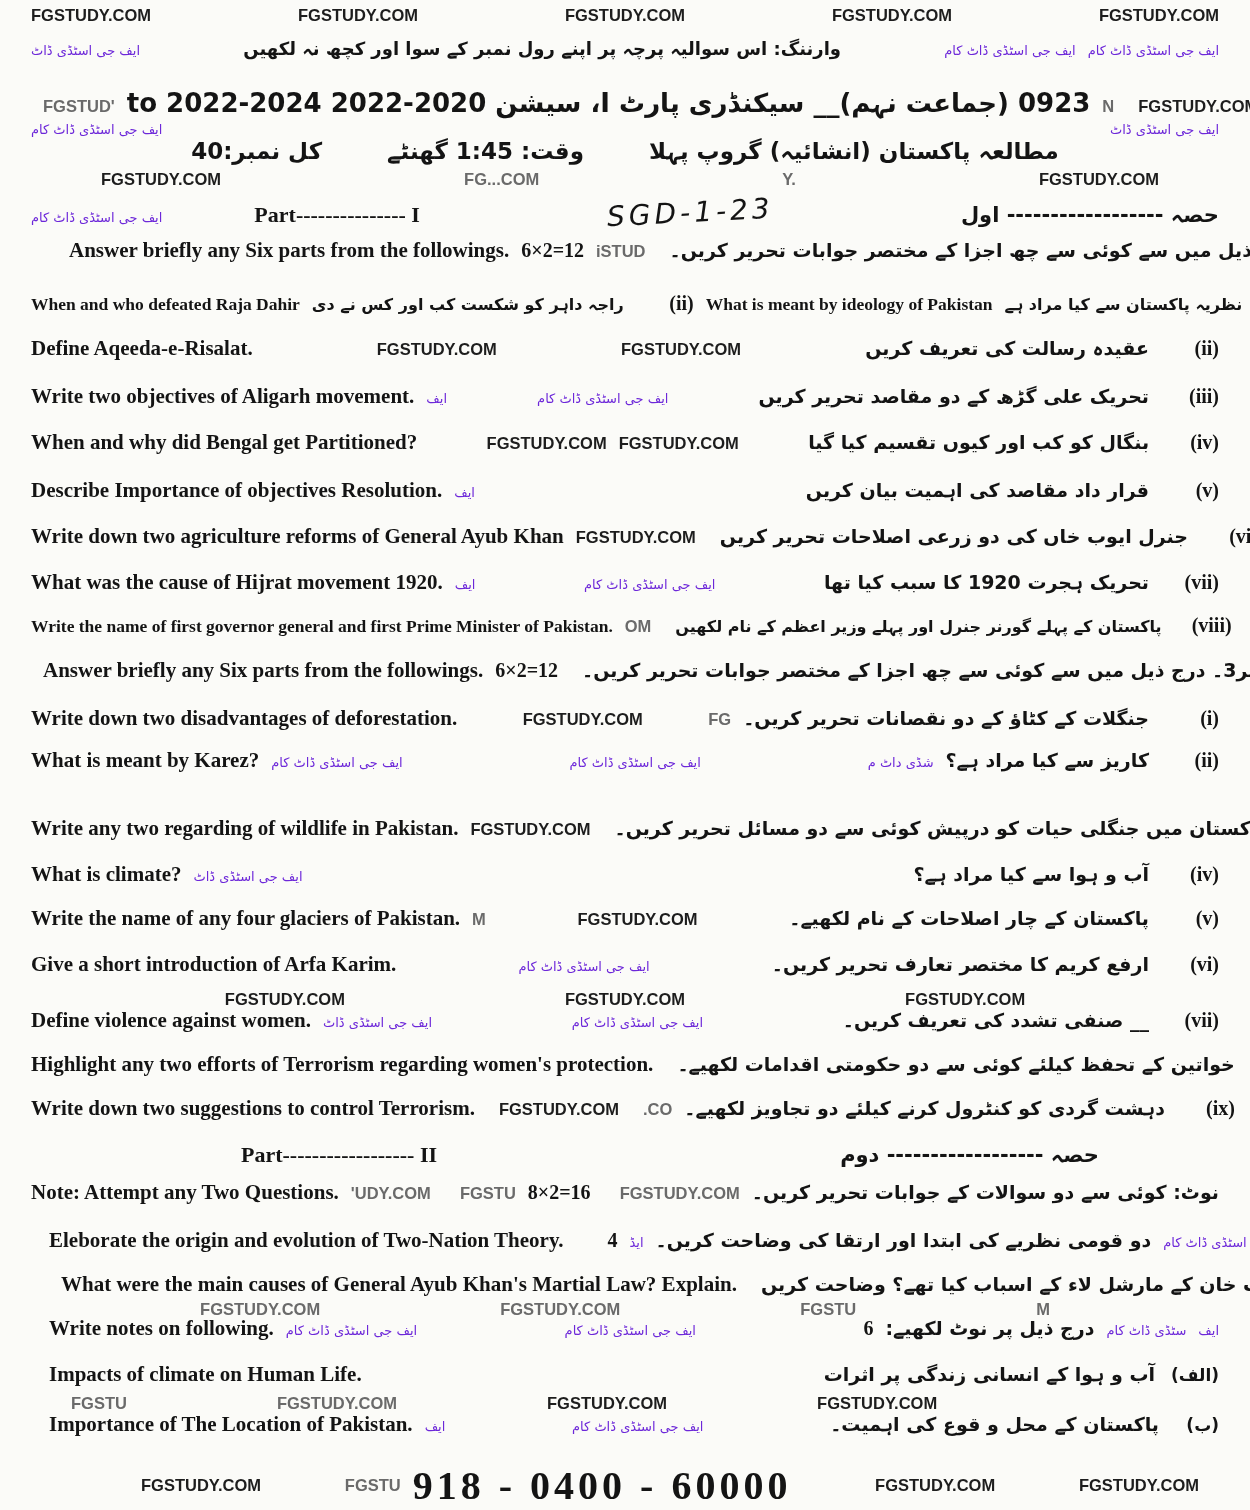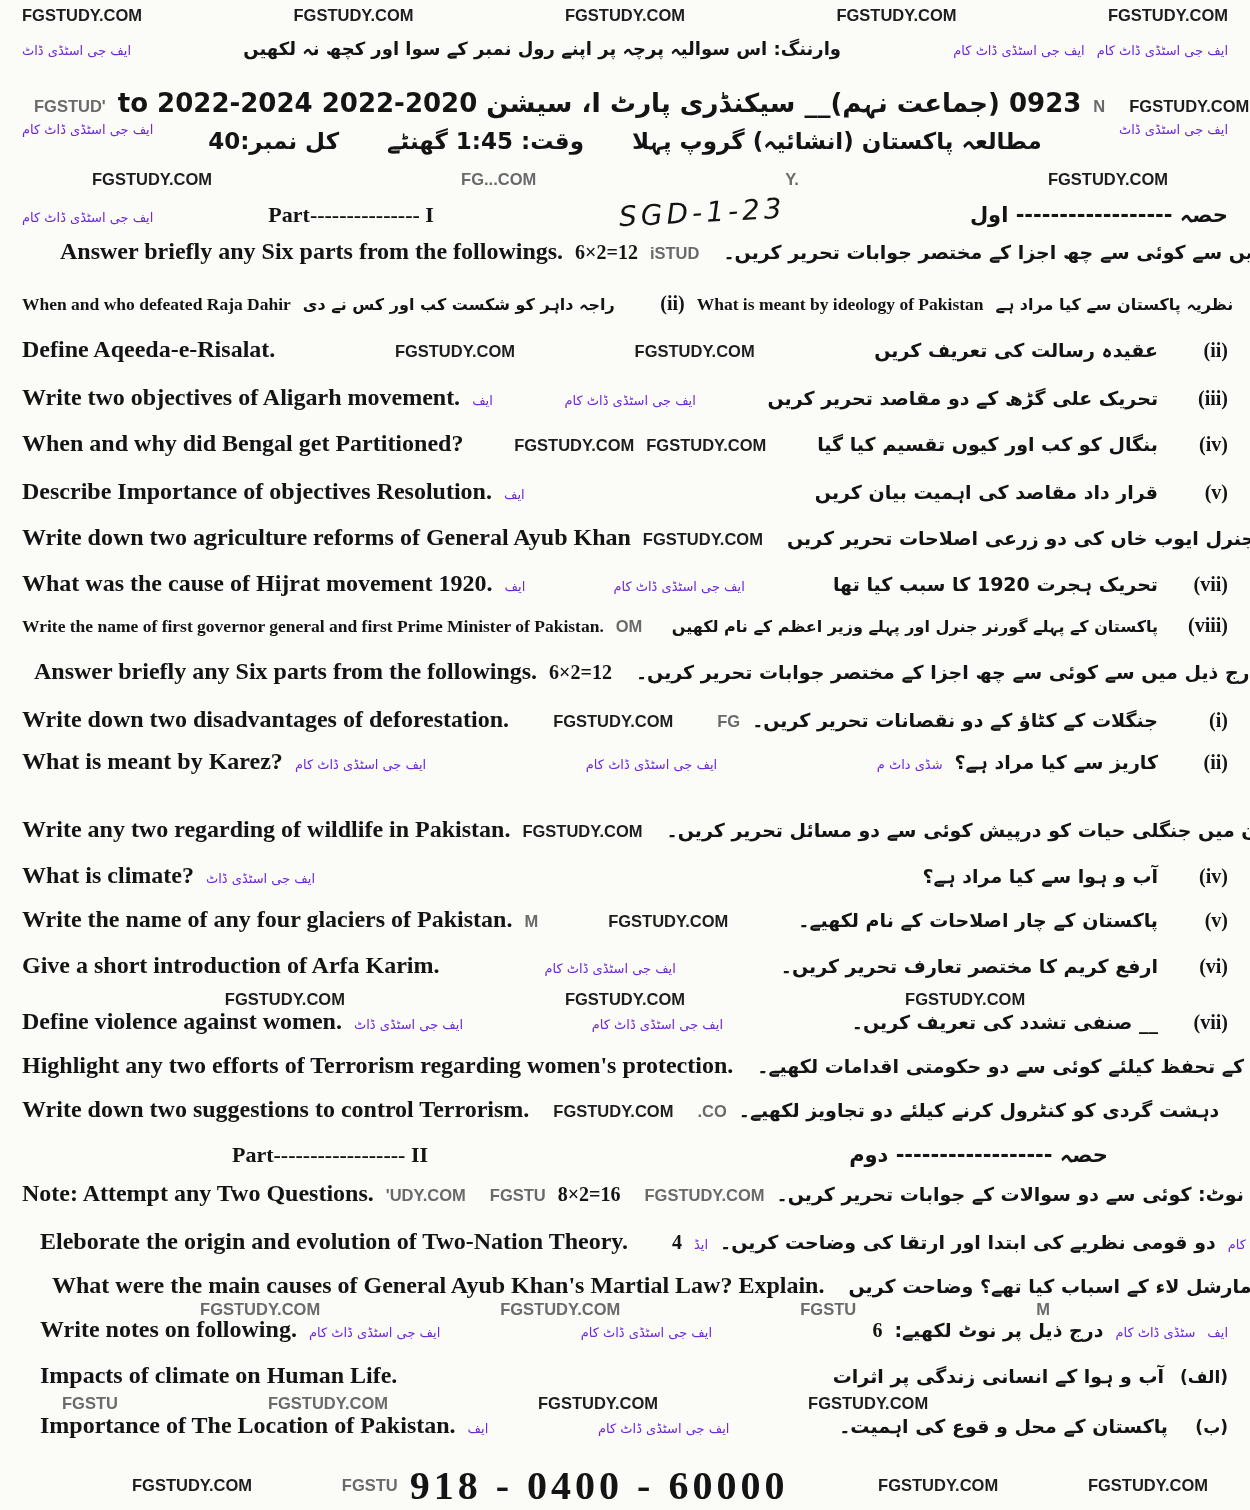--- a/index.html
+++ b/index.html
@@ -2,23 +2,23 @@
 <html><head>
 <meta charset="utf-8">
 <style>
   html,body{margin:0;padding:0}
   body{
     width:1250px;height:1510px;position:relative;overflow:hidden;
     background:#fbfbf8;color:#141414;
     font-family:"Liberation Serif",serif;
   }
   .row{position:absolute;left:0;right:0;display:flex;align-items:baseline;
-       gap:12px;padding:0 22px;white-space:nowrap;box-sizing:border-box}
+       gap:12px;padding:0 31px;white-space:nowrap;box-sizing:border-box}
   .grow{flex:1 1 auto}
-  .en{font-weight:bold;font-size:24px;font-family:"Liberation Serif",serif}
+  .en{font-weight:bold;font-size:21px;font-family:"Liberation Serif",serif}
   .en.sm{font-size:17.5px}
   .ur{font-weight:bold;font-size:19px;font-family:"DejaVu Sans",sans-serif;direction:rtl}
   .ur.sm{font-size:16px}
   .num{font-weight:bold;font-size:20px;font-family:"Liberation Serif",serif;
        min-width:58px;text-align:right;flex:0 0 auto}
   .wm{font-weight:bold;font-size:16.5px;font-family:"Liberation Sans",sans-serif;color:#1d1d1d}
   .wm.faint{color:#6a6a6a}
   .uwm{font-size:13px;font-family:"DejaVu Sans",sans-serif;color:#6d28d9;direction:rtl}
   .marks{font-weight:bold;font-size:20px;font-family:"Liberation Serif",serif}
   .plabel{font-weight:bold;font-size:22px;font-family:"Liberation Serif",serif}
@@ -59,36 +59,36 @@
   <span class="wm faint">N</span>
   <span class="grow"></span>
   <span class="wm">FGSTUDY.COM</span>
 </div>
 
 <div class="row spread" style="top:122px">
   <span class="uwm">ایف جی اسٹڈی ڈاٹ کام</span>
   <span class="uwm">ایف جی اسٹڈی ڈاٹ</span>
 </div>
 
-<div class="row center" style="top:128px;gap:48px">
+<div class="row center" style="top:138px;gap:65px">
   <span class="subject" dir="rtl">کل نمبر:40</span>
   <span class="subject" dir="rtl">وقت: 1:45 گھنٹے</span>
   <span class="subject" dir="rtl">مطالعہ پاکستان (انشائیہ) گروپ پہلا</span>
 </div>
 
 <div class="row spread" style="top:170px">
   <span class="wm" style="margin-left:70px">FGSTUDY.COM</span>
   <span class="wm faint">FG...COM</span>
   <span class="wm faint">Y.</span>
   <span class="wm" style="margin-right:60px">FGSTUDY.COM</span>
 </div>
 
 <div class="row" style="top:196px">
   <span class="uwm">ایف جی اسٹڈی ڈاٹ کام</span>
-  <span class="plabel" style="margin-left:103px">Part--------------- I</span>
+  <span class="plabel" style="margin-left:80px">Part--------------- I</span>
   <span class="grow"></span>
   <span class="hand">SGD-1-23</span>
   <span class="grow"></span>
   <span class="ur" dir="rtl" style="font-size:21px">حصہ ------------------ اول</span>
 </div>
 
 <div class="row" style="top:238px">
   <span class="en" style="margin-left:38px">Answer briefly any Six parts from the followings.</span>
   <span class="marks">6×2=12</span>
   <span class="wm faint">iSTUD</span>

